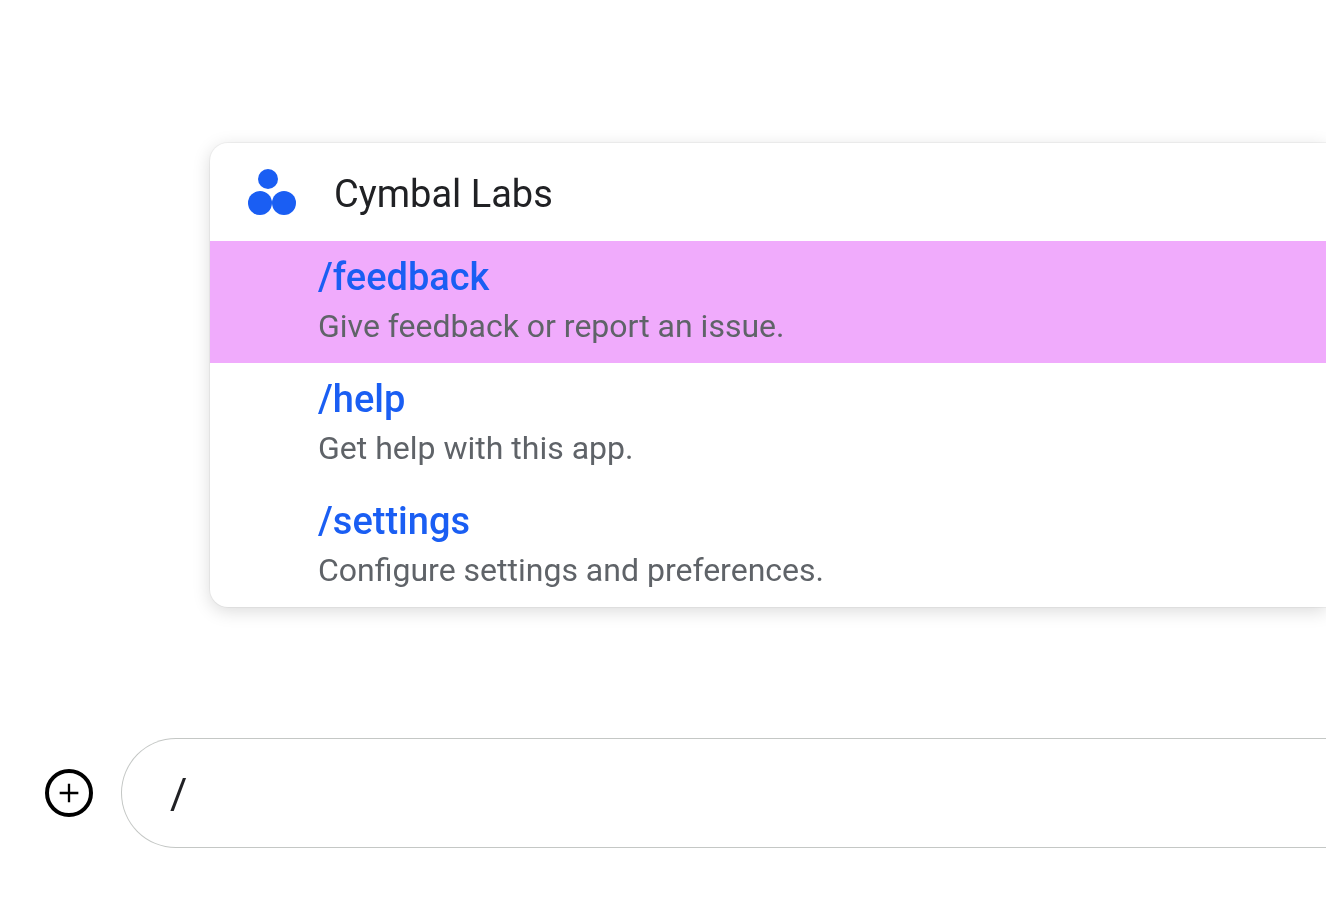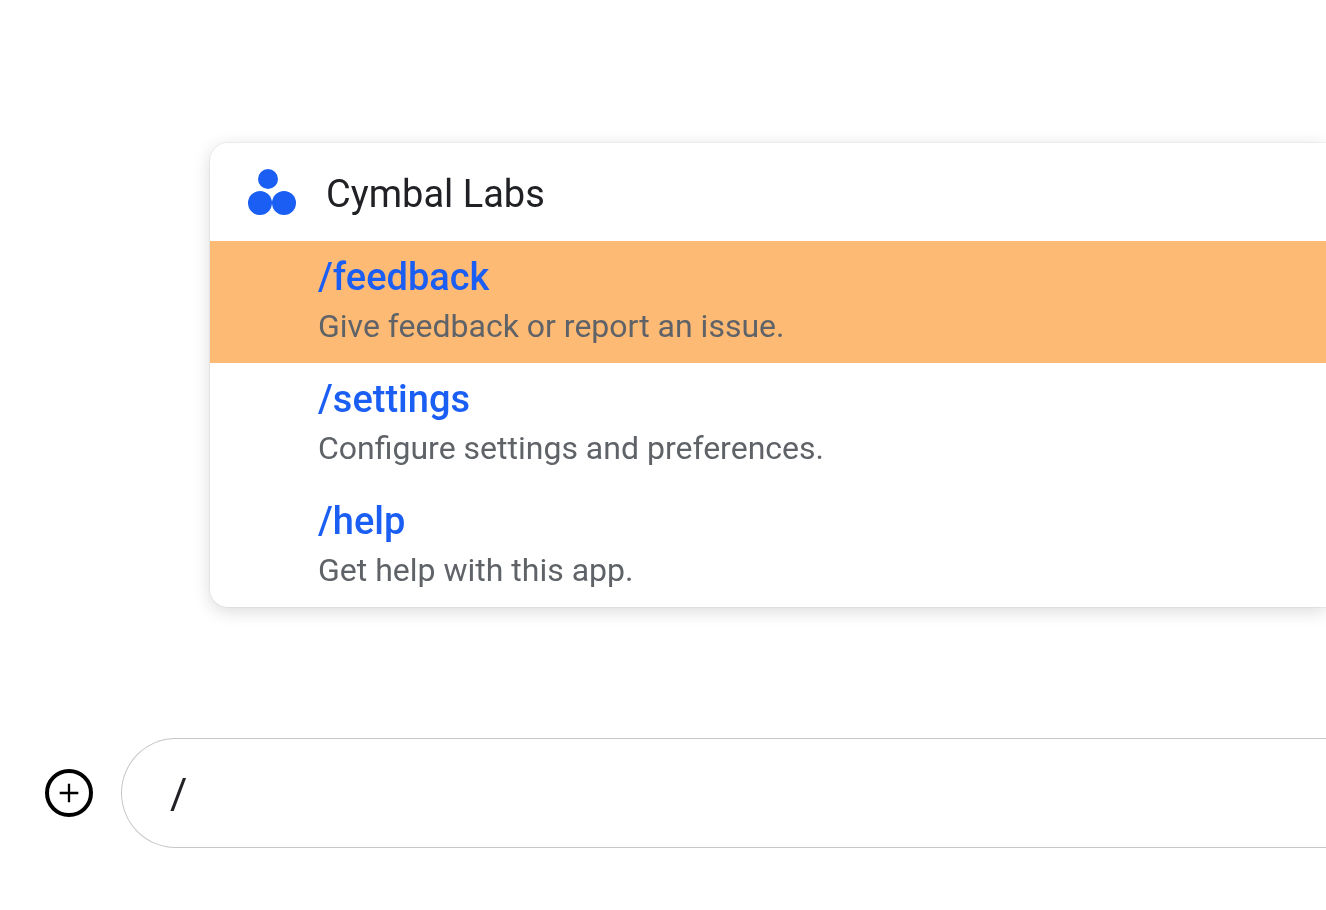--- a/index.html
+++ b/index.html
@@ -74,21 +74,21 @@
       right: 0;
       background: #ffffff;
       border-radius: 18px 0 0 18px;
       box-shadow: 0 4px 18px rgba(0,0,0,0.15), 0 0 0 1px rgba(0,0,0,0.04);
       overflow: hidden;
     }
     
     .popup-header {
       display: flex;
       align-items: center;
-      gap: 28px;
+      gap: 36px;
       padding: 26px 38px 22px 38px;
     }
     
     .app-icon {
       width: 50px;
       height: 50px;
       position: relative;
       flex-shrink: 0;
     }
     
@@ -132,21 +132,21 @@
       display: flex;
       flex-direction: column;
     }
     
     .command-item {
       padding: 14px 38px 18px 108px;
       cursor: pointer;
     }
     
     .command-item.highlighted {
-      background: #fdba74;
+      background: #f0abfc;
     }
     
     .command-name {
       font-size: 38px;
       color: #1a5ef3;
       font-weight: 500;
       margin-bottom: 8px;
     }
     
     .command-desc {
@@ -166,26 +166,26 @@
       <div class="dot3"></div>
     </div>
     <div class="app-name">Cymbal Labs</div>
   </div>
   <div class="command-list">
     <div class="command-item highlighted">
       <div class="command-name">/feedback</div>
       <div class="command-desc">Give feedback or report an issue.</div>
     </div>
     <div class="command-item">
+      <div class="command-name">/help</div>
+      <div class="command-desc">Get help with this app.</div>
+    </div>
+    <div class="command-item">
       <div class="command-name">/settings</div>
       <div class="command-desc">Configure settings and preferences.</div>
-    </div>
-    <div class="command-item">
-      <div class="command-name">/help</div>
-      <div class="command-desc">Get help with this app.</div>
     </div>
   </div>
 </div>
 
 <div class="compose-bar">
   <button class="add-button">
     <svg viewBox="0 0 24 24">
       <path d="M11 4h2v7h7v2h-7v7h-2v-7H4v-2h7z" fill="#000"></path>
     </svg>
   </button>

